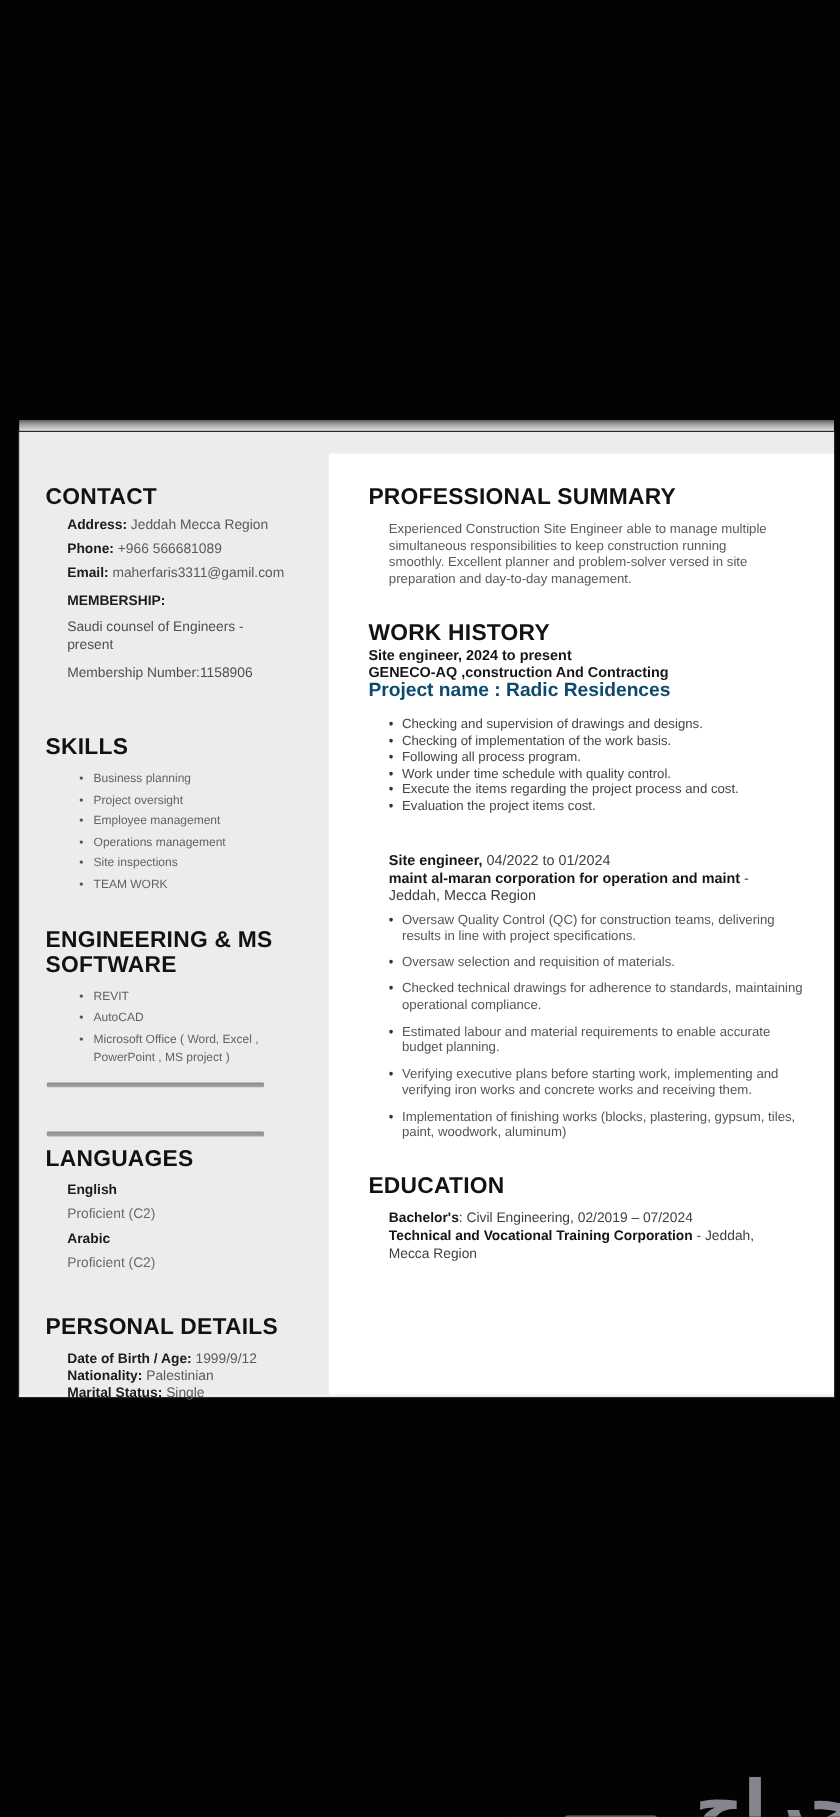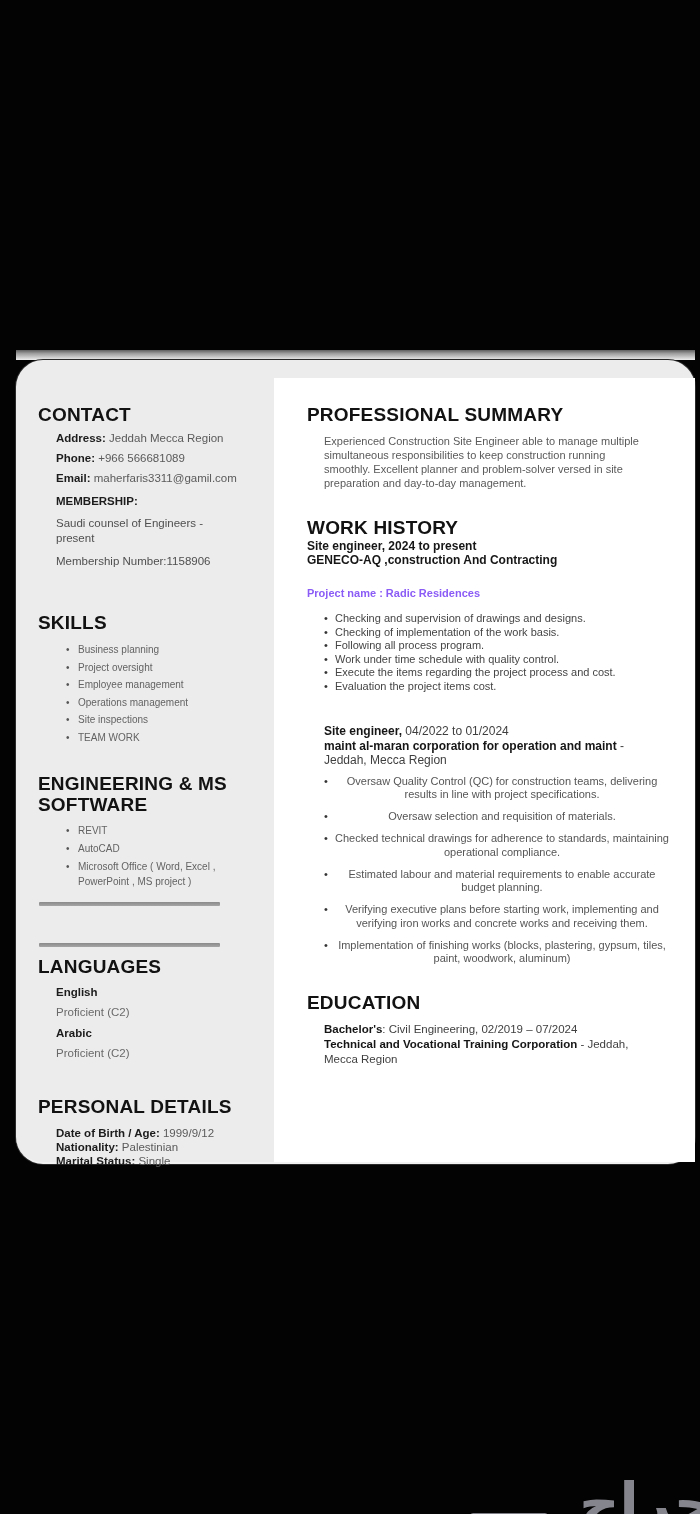--- a/index.html
+++ b/index.html
@@ -17,21 +17,20 @@
   .page-topbar {
     height: 10px;
     background: linear-gradient(180deg, #5e5e5e 0%, #9d9d9d 35%, #d4d4d4 80%, #efefef 100%);
   }
   .page {
     position: relative;
     height: 802px;
     background: #ececec;
     border-bottom: 2px solid #f2f2f2;
     box-shadow: 0 0 0 1px #2a2a2a;
-    border-radius: 27px;
   }
   .white-panel {
     position: absolute; left: 258px; right: 0; top: 18px; bottom: 0;
     background: #ffffff;
   }
 
   
   .left-col {
     position: absolute; left: 0; top: 0; width: 258px; height: 100%;
     box-sizing: border-box; padding: 44px 16px 0 22px;
@@ -81,30 +80,30 @@
 
   
   .summary-text {
     margin: 9px 0 0 0; padding-left: 17px;
     max-width: 320px;
     font-size: 11px; line-height: 14px; color: #5a5a5a;
   }
   .job-head { margin-top: 1px; font-size: 12px; line-height: 14px; color: #161616; }
   .job-head .b { font-weight: bold; }
   .job-head .r { font-weight: normal; color: #3f3f3f; }
-  .project-line { margin-top: 20px; font-size: 11px; font-weight: bold; color: #8b5cf6; }
+  .project-line { margin-top: 0; font-size: 16px; font-weight: bold; color: #0c4a6e; }
 
   ul.work-list { margin: 13px 0 0 0; padding: 0 0 0 17px; list-style: none; }
   ul.work-list li {
     position: relative; padding-left: 11px;
     font-size: 11px; line-height: 13.5px; color: #454545;
   }
   ul.work-list li::before { content: "•"; position: absolute; left: 0; top: 0; color: #333; }
   ul.work-list.spaced { margin-top: 7px; }
-  ul.work-list.spaced li { margin-bottom: 8.5px; max-width: 334px; color: #555; text-align: center; }
+  ul.work-list.spaced li { margin-bottom: 8.5px; max-width: 334px; color: #555; }
 
   .job2-head { margin-top: 31px; padding-left: 17px; font-size: 12px; line-height: 14.5px; max-width: 340px; }
   .edu-block { margin-top: 9px; padding-left: 17px; font-size: 11.5px; line-height: 15px; max-width: 310px; }
   .edu-b { font-weight: bold; color: #161616; }
   .edu-r { font-weight: normal; color: #3f3f3f; }
 
   .mt-skills { margin-top: 45px; }
   .mt-eng { margin-top: 27px; }
   .mt-lang { margin-top: 9px; }
   .mt-personal { margin-top: 37px; }

